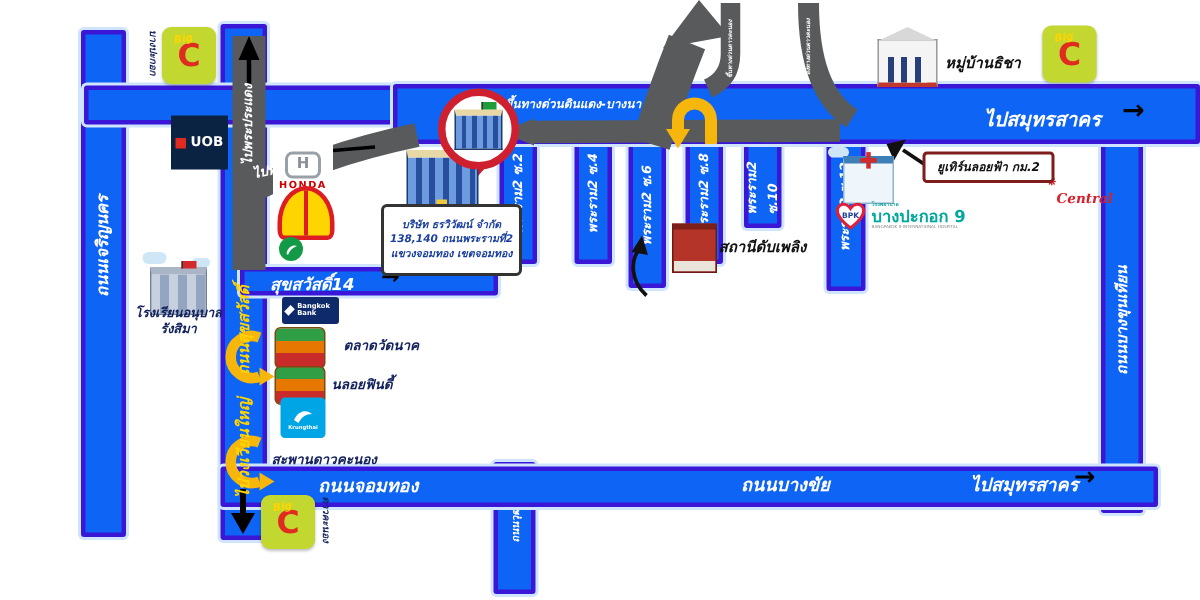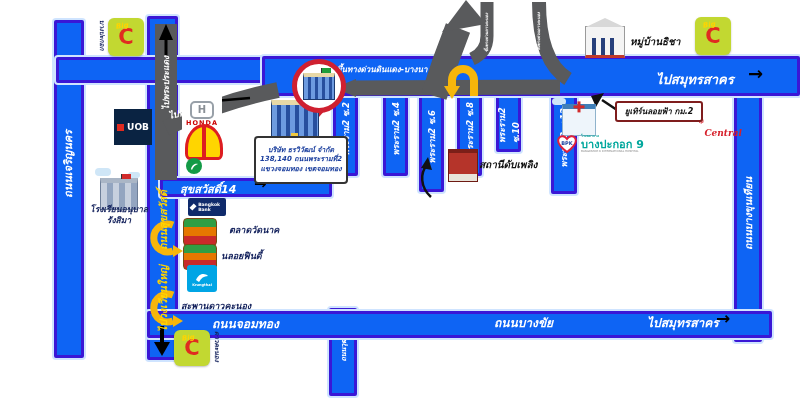--- a/index.html
+++ b/index.html
@@ -197,21 +197,21 @@
     <div>138,140 ถนนพระรามที่2</div>
     <div>แขวงจอมทอง เขตจอมทอง</div>
   </div>
 
   <div class="icon bigc" style="left:108px;top:18px;width:36px;height:38px;">
     <span class="big">Big</span>
     <span class="c">C</span>
   </div>
   <span class="plabel vdown" style="left:97px;top:20px;font-size:6.5px;">บางปะกอก</span>
 
-  <div class="icon uob" style="left:114px;top:77px;width:38px;height:36px;margin-top:32px;">
+  <div class="icon uob" style="left:114px;top:77px;width:38px;height:36px;">
     <span class="dot"></span>
     <span class="t">UOB</span>
   </div>
 
   <div class="icon honda" style="left:182px;top:95px;width:40px;height:37px;">
     <span class="emb">H</span>
     <span class="t">HONDA</span>
   </div>
 
   <div class="icon shell" style="left:185px;top:124px;"></div>

